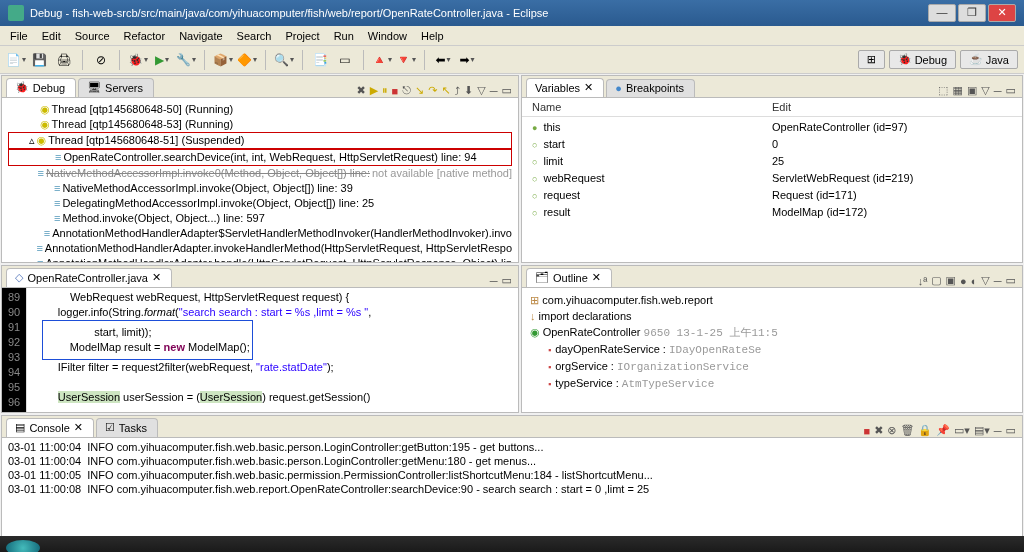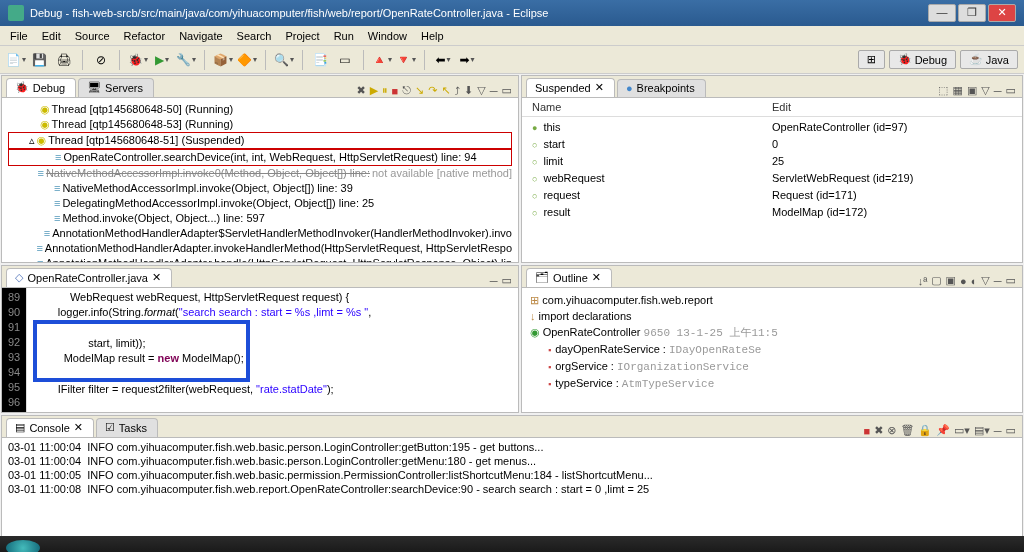--- a/index.html
+++ b/index.html
@@ -50,21 +50,21 @@
 .vars-body { flex: 1; overflow: auto; padding: 2px 10px; }
 .vars-body .vrow { display: grid; grid-template-columns: 1fr 1fr; line-height: 16px; }
 .vars-body .dot { color: #7a4; font-size: 9px; margin-right: 6px; }
 
 .editor-body { flex: 1; display: flex; overflow: hidden; font-family: Consolas, monospace; font-size: 12px;}
 .gutter { background: #000000; color: #888; padding: 2px 6px; text-align: right; border-right: 1px solid #ddd; line-height: 15px; }
 .code { padding: 2px 6px; white-space: pre; line-height: 15px; flex: 1; }
 .kw { color: #7f0055; font-weight: bold; }
 .str { color: #2a00ff; }
 .bg-hl { background: #cde5c1; }
-.box1 { border: 4px solid #1d4ed8; display: inline-block; padding: 12px 2px; }
+.box1 { border: 1px solid #1d4ed8; display: inline-block; padding: 4px 2px; margin-left: 9px; }
 
 .outline-body { padding: 4px 8px; overflow: auto; line-height: 16px; flex: 1; }
 .out-green { color: #393; }
 .out-red { color: #c44; }
 .out-gray { color: #999; font-family: Liberation Mono, monospace; }
 .out-dot::before { content: "▪"; margin-right: 4px; font-size: 9px; }
 
 .console-body { flex: 1; font-family: Consolas, monospace; font-size: 12px; padding: 2px 6px; white-space: pre; overflow: auto; line-height: 14px; }
 .console-hdr { color: #777; padding: 2px 6px; font-family: Consolas, monospace; font-size: 11px; }
 
@@ -216,21 +216,21 @@
       <div class="row">
           <span class="ind" style="width:44px"></span>
           <span class="stack-ico">≡</span> 
           <span>AnnotationMethodHandlerAdapter.handle(HttpServletRequest, HttpServletResponse, Object) lin</span>
         </div>
     </div>
   </div>
 
   <div class="pane vars">
     <div class="tabs">
-      <div class="tab"><span>Suspended</span> ✕</div>
+      <div class="tab"><span>Variables</span> ✕</div>
       <div class="tab inactive">
           <span style="color:#48c">●</span>
           <span>Breakpoints</span>
         </div>
       <div class="tools">
         <span>⬚</span>
         <span>▦</span>
         <span>▣</span>
         <span>▽</span>
         <span>─</span>

